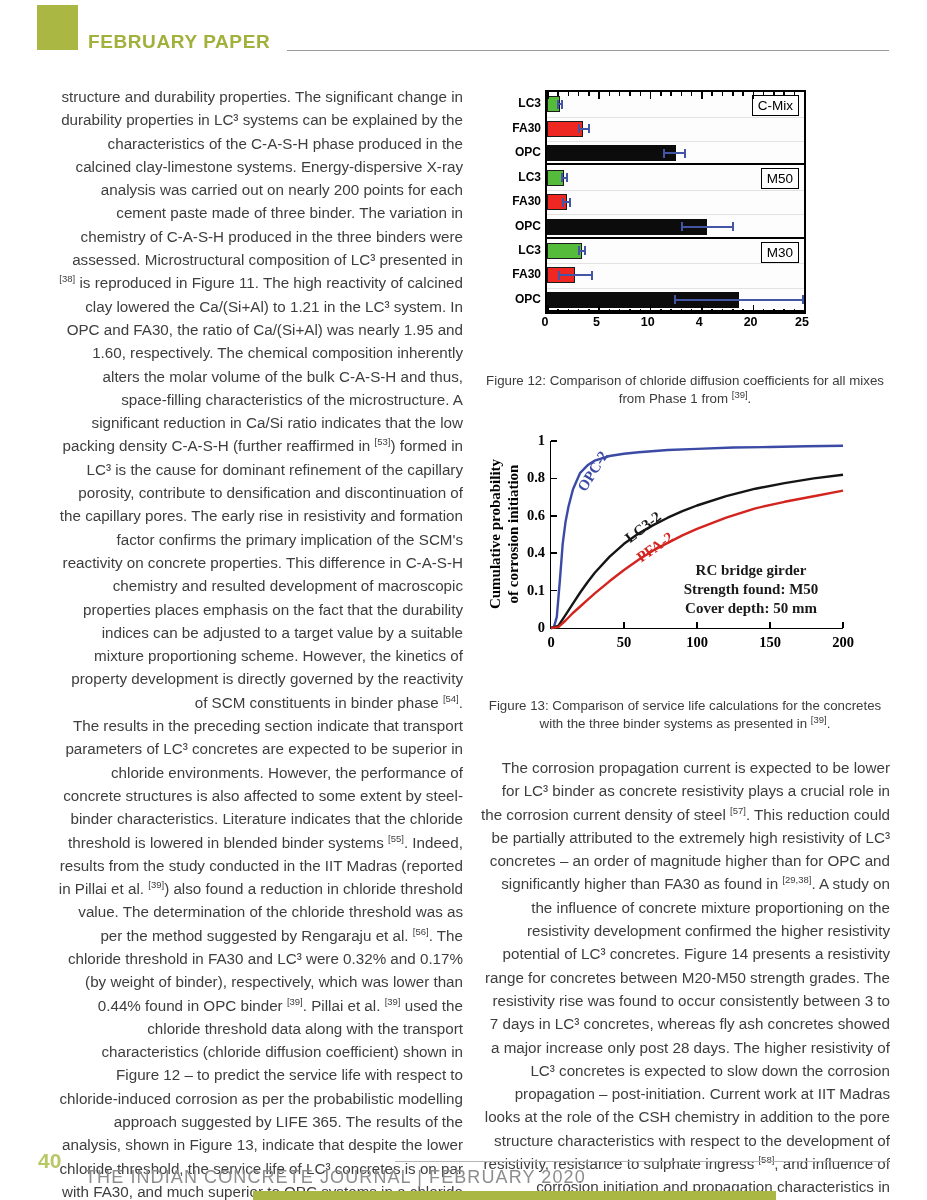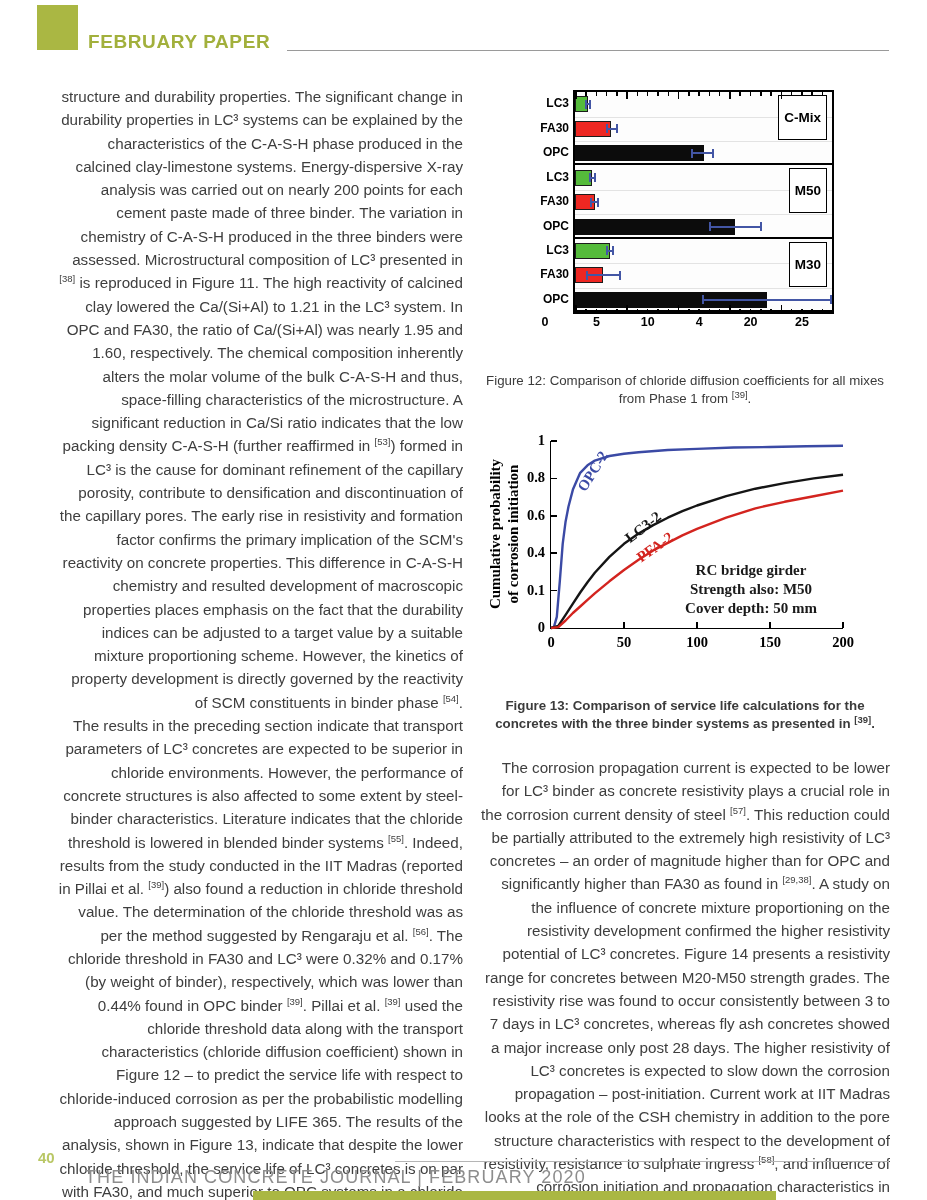--- a/index.html
+++ b/index.html
@@ -16,33 +16,33 @@
   .col-left{position:absolute;left:56px;top:85px;width:407px;}
   .col-right{position:absolute;left:480px;top:82px;width:410px;}
   .body-text{font-size:15.2px;line-height:23.3px;color:#3e3e3e;margin:0;text-align:right;}
   .body-text sup, .caption sup{font-size:9.5px;line-height:0;}
   .section-heading{font-size:19.5px;line-height:27.5px;font-weight:600;color:#262626;
                    margin:14px 0 10px 0;letter-spacing:.2px;}
   .caption{font-size:13.3px;line-height:17.5px;color:#3b3b3b;text-align:center;margin:0;}
 
   
   .fig12{position:relative;width:400px;height:268px;margin-left:8px;}
-  .f12-plot{position:absolute;border:2px solid #000;background:#fdfdfd;margin-left:28px;}
+  .f12-plot{position:absolute;border:2px solid #000;background:#fdfdfd;}
   .f12-panel{position:absolute;left:0;width:100%;border-bottom:2px solid #000;box-sizing:border-box;}
   .f12-panel:last-child{border-bottom:none;}
   .f12-grid{position:absolute;left:0;width:100%;height:1px;background:#e3e3e3;}
   .f12-bar{position:absolute;box-sizing:border-box;}
   .f12-bar.edged{border:1px solid #1c1c1c;}
   .f12-err{position:absolute;height:9px;}
   .f12-err .line{position:absolute;left:0;right:0;top:3.5px;height:2px;}
   .f12-err .cap{position:absolute;top:0;width:2px;height:9px;}
   .f12-ylab{position:absolute;left:-50px;width:44px;text-align:right;font-size:12px;
             font-weight:700;color:#000;}
   .f12-panel-label{position:absolute;top:3px;right:5px;border:1.5px solid #000;background:#fff;
-                   padding:12px 5px;font-size:13.5px;font-weight:700;color:#000;line-height:19px;}
+                   padding:0 5px;font-size:13.5px;font-weight:400;color:#000;line-height:19px;}
   .f12-tick{position:absolute;width:1.5px;background:#000;}
   .f12-xlab{position:absolute;width:20px;text-align:center;font-size:12.5px;font-weight:700;color:#000;}
   .f12-axis-label{position:absolute;left:57px;top:252px;width:257px;text-align:center;
                   font-size:13.5px;font-weight:700;color:#000;}
 
   
   .fig13{position:relative;width:410px;height:248px;margin-top:26px;}
   .f13-plot{position:absolute;left:70px;top:8px;width:292px;height:187px;
             border-left:1.5px solid #000;border-bottom:1.5px solid #000;}
   .f13-tick-y{position:absolute;left:0;width:6px;height:1.5px;background:#000;}
@@ -56,21 +56,21 @@
               font-size:15px;line-height:18px;color:#000;}
   .f13-xlabel{position:absolute;left:70px;top:222px;width:292px;text-align:center;
               font-family:"Liberation Serif",serif;font-weight:700;font-size:15.5px;color:#000;}
   .f13-annot{position:absolute;right:2px;top:120px;width:180px;text-align:center;
              font-family:"Liberation Serif",serif;font-weight:700;font-size:15px;
              line-height:19px;color:#1a1a1a;}
   .f13-curve-label{position:absolute;font-family:"Liberation Serif",serif;font-weight:700;
                    font-size:15px;white-space:nowrap;}
 
   
-  .footer-pagenum{position:absolute;left:38px;top:1149px;font-size:15px;font-weight:700;color:#b9c765;}
+  .footer-pagenum{position:absolute;left:38px;top:1149px;font-size:21px;font-weight:700;color:#b9c765;}
   .footer-journal{position:absolute;left:85px;top:1150px;font-size:18px;letter-spacing:1.1px;color:#8d8d8d;margin-top:17px;}
   .footer-rule{position:absolute;left:395px;top:1161px;width:494px;border-top:1px solid #b5b5b5;}
   .bottom-bar{position:absolute;left:253px;top:1191px;width:523px;height:9px;background:#aab743;}
 </style>
 </head>
 <body>
 
 <div class="page">
 
   <div class="header-square"></div>
@@ -256,26 +256,26 @@
           <svg width="292" height="187" viewBox="0 0 292 187" style="position: absolute; left: 0px; top: 0px; overflow: visible;">
             <polyline points="0.0,187.0 2.9,186.1 5.8,175.8 8.8,140.3 11.7,102.8 14.6,80.4 17.5,65.5 21.9,48.6 29.2,31.8 36.5,24.3 43.8,19.6 58.4,15.0 73.0,12.7 87.6,11.2 116.8,9.0 146.0,7.9 182.5,6.5 219.0,6.0 255.5,5.2 292.0,4.7" fill="none" stroke="#3b4aa5" stroke-width="2.4" stroke-linejoin="round"></polyline>
             <polyline points="0.0,187.0 7.3,184.8 14.6,173.9 21.9,162.7 29.2,151.5 36.5,141.2 43.8,131.8 58.4,115.9 73.0,102.8 87.6,92.6 102.2,84.1 116.8,76.7 131.4,70.1 146.0,64.5 175.2,55.2 204.4,47.7 233.6,42.1 262.8,37.4 292.0,33.7" fill="none" stroke="#151515" stroke-width="2.4" stroke-linejoin="round"></polyline>
             <polyline points="0.0,187.0 7.3,186.1 14.6,179.5 21.9,172.0 29.2,165.5 36.5,158.9 43.8,152.4 58.4,140.3 73.0,129.0 87.6,118.7 102.2,109.4 116.8,101.9 131.4,94.4 146.0,87.9 175.2,76.7 204.4,67.3 233.6,60.8 262.8,55.2 292.0,49.6" fill="none" stroke="#d3241f" stroke-width="2.4" stroke-linejoin="round"></polyline>
           </svg>
           <div class="f13-curve-label" style="left: 20px; top: 22px; color: rgb(59, 74, 165); transform: rotate(-58deg);">OPC-2</div>
           <div class="f13-curve-label" style="left: 72px; top: 78px; color: rgb(21, 21, 21); transform: rotate(-38deg);">LC3-2</div>
           <div class="f13-curve-label" style="left: 84px; top: 98px; color: rgb(211, 36, 31); transform: rotate(-35deg);">PFA-2</div>
           <div class="f13-annot">
             <div>RC bridge girder</div>
-            <div>Strength also: M50</div>
+            <div>Strength found: M50</div>
             <div>Cover depth: 50 mm</div>
           </div>
         </div>
       </div>
-    <p class="caption" style="margin-top:16px;font-weight:bold;">Figure 13: Comparison of service life calculations for the concretes with the three binder systems as presented in <sup>[39]</sup>.</p>
+    <p class="caption" style="margin-top:16px;">Figure 13: Comparison of service life calculations for the concretes with the three binder systems as presented in <sup>[39]</sup>.</p>
 
     <p class="body-text" style="margin-top:24px;">The corrosion propagation current is expected to be lower for LC³ binder as concrete resistivity plays a crucial role in the corrosion current density of steel <sup>[57]</sup>. This reduction could be partially attributed to the extremely high resistivity of LC³ concretes – an order of magnitude higher than for OPC and significantly higher than FA30 as found in <sup>[29,38]</sup>. A study on the influence of concrete mixture proportioning on the resistivity development confirmed the higher resistivity potential of LC³ concretes. Figure 14 presents a resistivity range for concretes between M20-M50 strength grades. The resistivity rise was found to occur consistently between 3 to 7 days in LC³ concretes, whereas fly ash concretes showed a major increase only post 28 days. The higher resistivity of LC³ concretes is expected to slow down the corrosion propagation – post-initiation. Current work at IIT Madras looks at the role of the CSH chemistry in addition to the pore structure characteristics with respect to the development of resistivity, resistance to sulphate ingress <sup>[58]</sup>, and influence of corrosion initiation and propagation characteristics in chloride and carbonation environments for LC³ concretes.</p>
   </div>
 
   <div class="footer-pagenum">40</div>
   <div class="footer-journal">THE INDIAN CONCRETE JOURNAL | FEBRUARY 2020</div>
   <div class="footer-rule"></div>
   <div class="bottom-bar"></div>
 
 </div>

